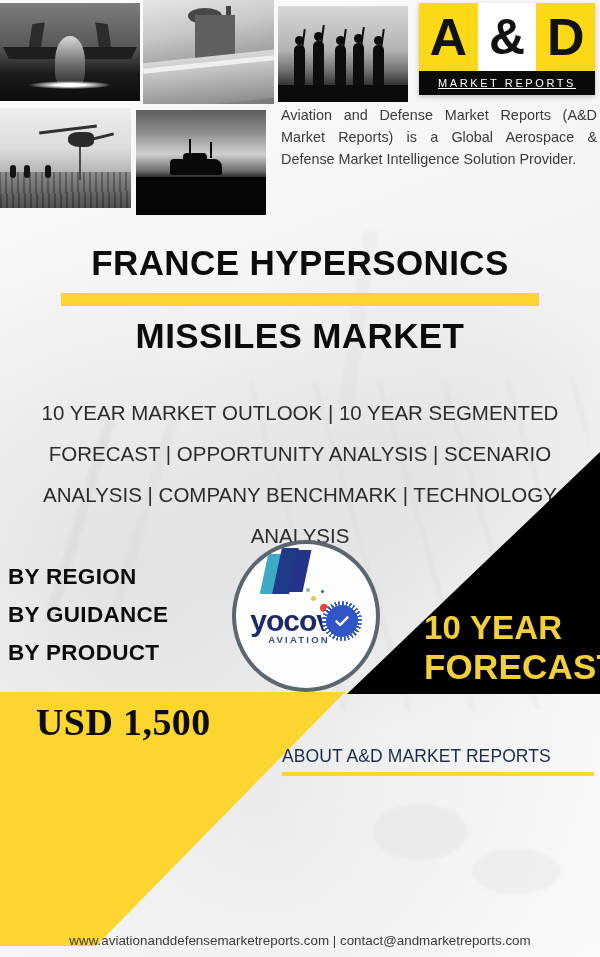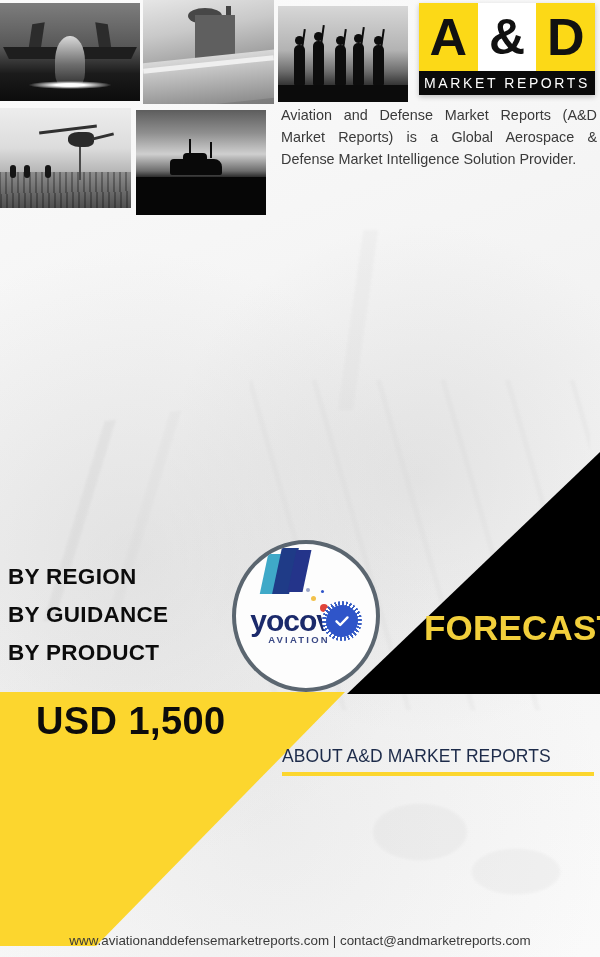--- a/index.html
+++ b/index.html
@@ -86,21 +86,21 @@
   .logo { position:absolute; left:419px; top:3px; width:176px; height:92px;
           box-shadow:0 2px 5px rgba(0,0,0,.22); background:#fff; }
   .logo-letters{ position:absolute; left:0; top:0; width:176px; height:68px; display:flex; }
   .lg-cell{ flex:1; display:flex; align-items:center; justify-content:center;
             font-weight:700; font-size:52px; color:#111; line-height:1; }
   .lg-a{ background:#fcd917; }
   .lg-amp{ background:#ffffff; font-size:50px; }
   .lg-d{ background:#fcd917; }
   .logo-bar{ position:absolute; left:0; bottom:0; width:176px; height:24px; background:#0a0a0a;
              display:flex; align-items:center; justify-content:center; }
-  .logo-bar span{ color:#fff; font-size:14px; letter-spacing:2.6px; font-weight:400; }
+  .logo-bar span{ color:#fff; font-size:11px; letter-spacing:2.6px; font-weight:400;text-decoration:underline; }
 
   
   .intro { position:absolute; left:281px; top:104px; width:316px;
            font-size:14.4px; line-height:22px; color:#3a3a3a;
            text-align:justify; text-justify:inter-word; }
 
   
   .title-wrap{ position:absolute; left:0; top:243px; width:600px; text-align:center; }
   .title-line{ font-size:35px; font-weight:700; letter-spacing:.4px; color:#0c0c0c; line-height:1.12; }
   .title-rule{ width:478px; height:13px; background:#fcd62e; margin:11px auto 10px; }
@@ -155,21 +155,21 @@
 
   
   .forecast{ position:absolute; left:424px; top:608px; width:176px;
              font-size:33px; font-weight:700; color:#f2cf3b; line-height:39px;
              letter-spacing:.2px; }
   .forecast .fl2{ font-size:35px; }
 
   
   .yellow-tri{ position:absolute; left:0; top:0; width:600px; height:957px; pointer-events:none; }
   .price{ position:absolute; left:36px; top:700px; font-size:38px; font-weight:700;
-          color:#0c0c0c; letter-spacing:.4px; }
+          color:#0c0c0c; letter-spacing:.4px;font-family:Liberation Serif, serif; }
 
   
   .about{ position:absolute; left:282px; top:746px; width:312px; }
   .about-h{ font-size:17.5px; font-weight:400; color:#1d2b4a; letter-spacing:.1px; }
   .about-rule{ width:312px; height:4px; background:#fcd62e; margin-top:5px; }
   .about-list{ margin:17px 0 0 26px; }
   .about-list li{ font-size:16px; font-weight:700; color:#1d2b4a;
                   line-height:23px; margin-bottom:1px; letter-spacing:.1px; }
   .about-list li::marker{ color:#1d2b4a; }
 
@@ -241,21 +241,27 @@
       <div class="lg-cell lg-amp">&amp;</div>
       <div class="lg-cell lg-d">D</div>
     </div>
     <div class="logo-bar">
       <span>MARKET REPORTS</span>
     </div>
   </div>
 
   <div class="intro">Aviation and Defense Market Reports (A&amp;D Market Reports) is a Global Aerospace &amp; Defense Market Intelligence Solution Provider.</div>
 
-
+  <div class="title-wrap">
+    <div class="title-line">FRANCE HYPERSONICS</div>
+    <div class="title-rule"></div>
+    <div class="title-line">MISSILES MARKET</div>
+  </div>
+
+  <div class="subtitle">10 YEAR MARKET OUTLOOK | 10 YEAR SEGMENTED FORECAST | OPPORTUNITY ANALYSIS | SCENARIO ANALYSIS | COMPANY BENCHMARK | TECHNOLOGY ANALYSIS</div>
 
   <svg class="black-tri" viewBox="0 0 600 957">
     <polygon points="600,452 600,694 347,694" fill="#000000"></polygon>
   </svg>
 
   <div class="bylist">
     <div>BY REGION</div>
     <div>BY GUIDANCE</div>
     <div>BY PRODUCT</div>
   </div>
@@ -278,20 +284,21 @@
       <div class="bg-seal-star"></div>
       <div class="bg-seal-core">
         <svg width="18" height="18" viewBox="0 0 18 18">
           <path d="M3.5 9.3 L7.2 13 L14.5 5.4" stroke="#ffffff" stroke-width="2.4" fill="none" stroke-linecap="round" stroke-linejoin="round"></path>
         </svg>
       </div>
     </div>
   </div>
 
   <div class="forecast">
+    <div class="fl1">10 YEAR</div>
     <div class="fl2">FORECAST</div>
   </div>
 
   <svg class="yellow-tri" viewBox="0 0 600 957">
     <polygon points="0,692 345,692 96,946 0,946" fill="#fcd62e"></polygon>
   </svg>
   <div class="price">USD 1,500</div>
 
   <div class="about">
     <div class="about-h">ABOUT A&amp;D MARKET REPORTS</div>

